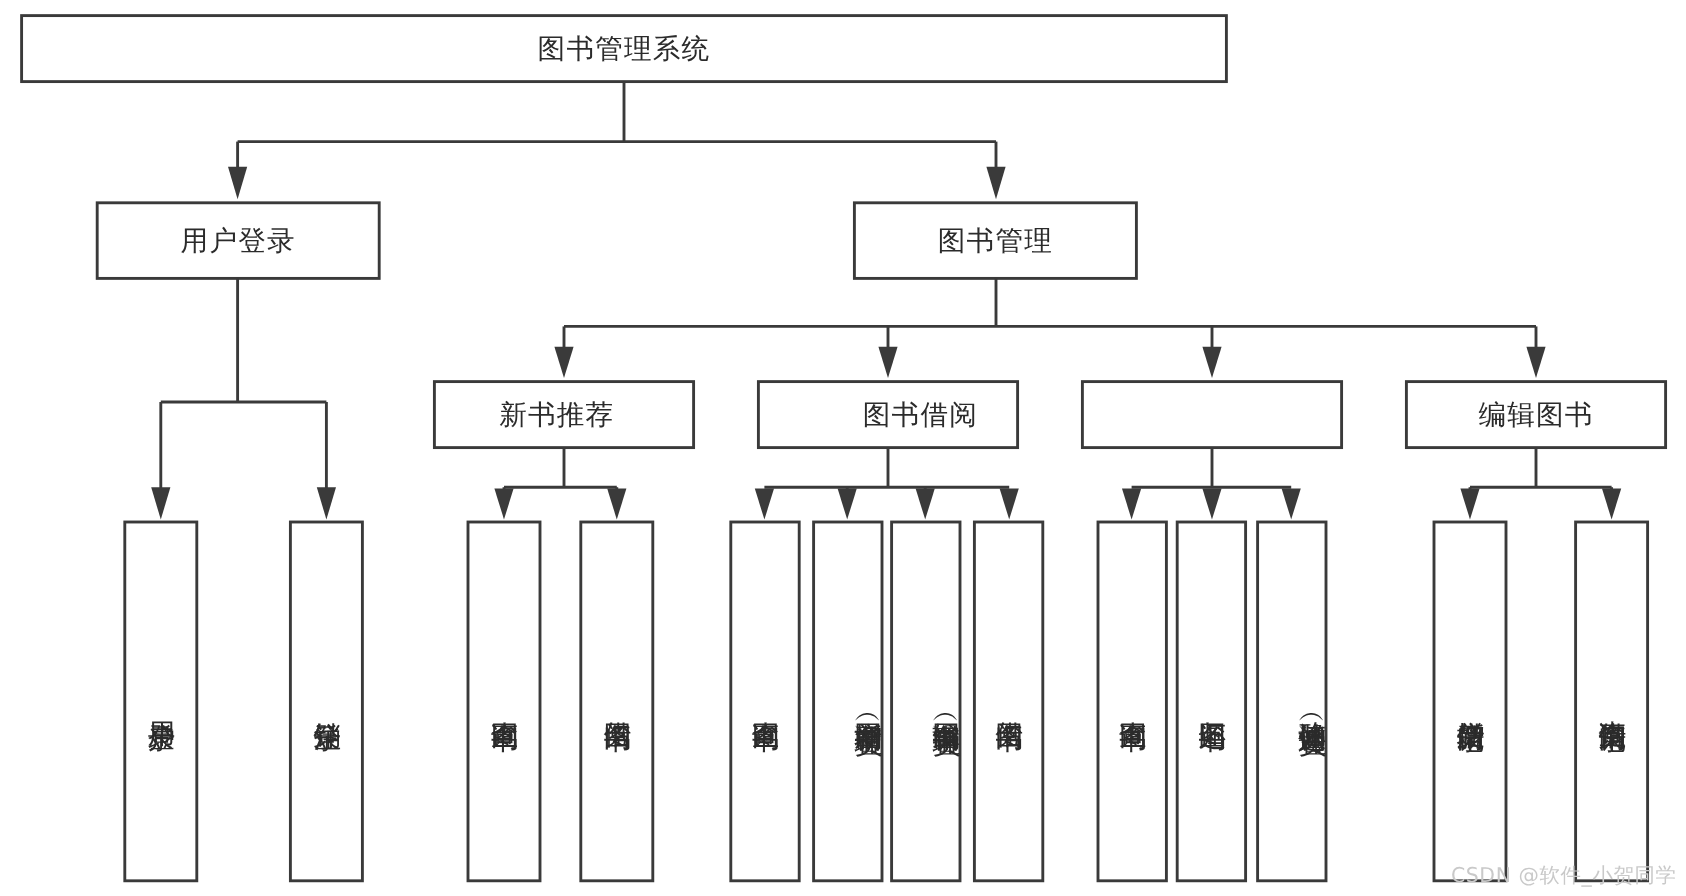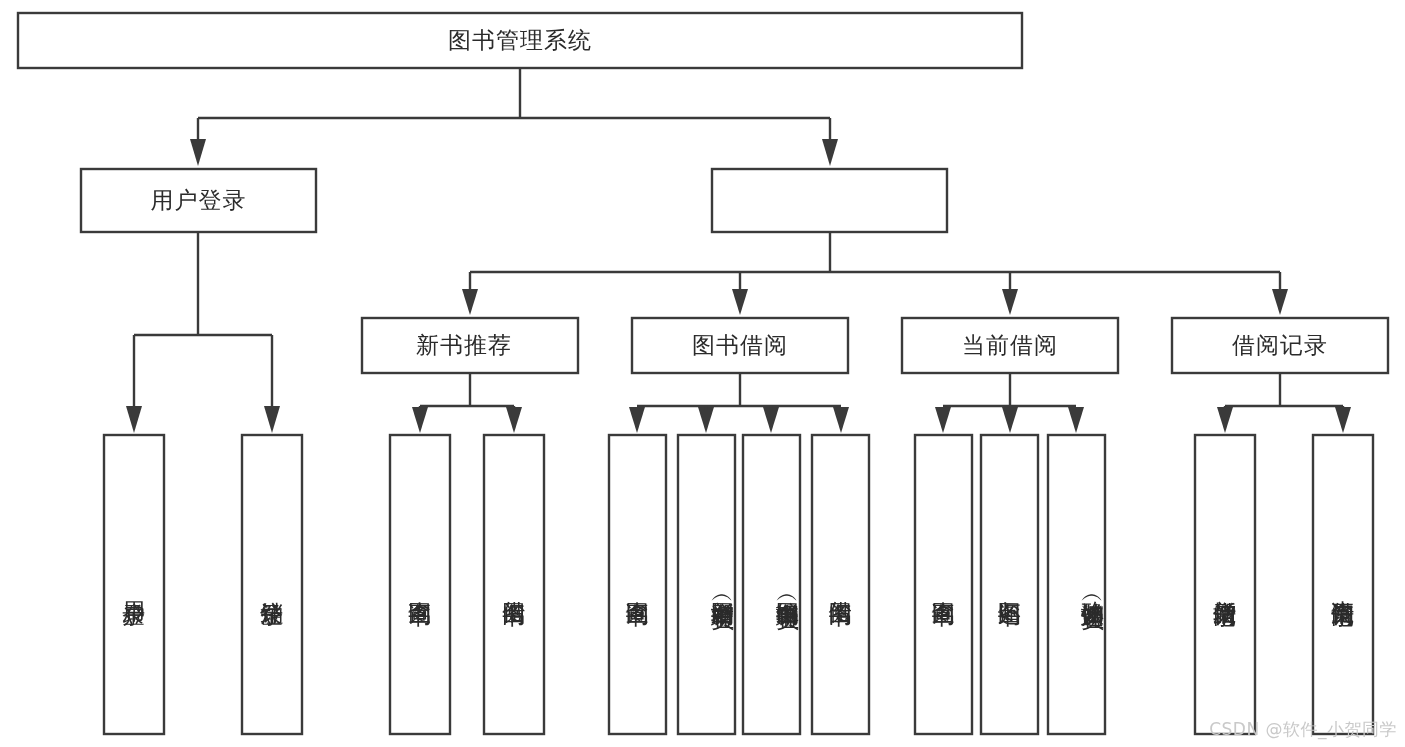--- a/index.html
+++ b/index.html
@@ -195,25 +195,25 @@
     <rect class="node-box" x="915" y="435" width="57" height="299"></rect>
     <rect class="node-box" x="981" y="435" width="57" height="299"></rect>
     <rect class="node-box" x="1048" y="435" width="57" height="299"></rect>
     <rect class="node-box" x="1195" y="435" width="60" height="299"></rect>
     <rect class="node-box" x="1313" y="435" width="60" height="299"></rect>
   </svg>
 
   <div class="hlabel-wrap" style="left:18px; top:13px; width:1004px; height:55px;">图书管理系统</div>
 
   <div class="hlabel-wrap" style="left:81px; top:169px; width:235px; height:63px;">用户登录</div>
+  <div class="hlabel-wrap" style="left:712px; top:169px; width:235px; height:63px;">图书管理</div>
 
   <div class="hlabel-wrap" style="left:362px; top:318px; width:204px; height:55px;">新书推荐</div>
-  <div class="hlabel-wrap" style="left:632px; top:318px; width:216px; height:55px;">图书借阅</div>
-  <div class="hlabel-wrap" style="left:902px; top:318px; width:216px; height:55px;">当前借阅</div>
-  <div class="hlabel-wrap" style="left:1172px; top:318px; width:216px; height:55px;">借阅记录</div>
+  <div class="hlabel-wrap" style="left:632px; top:318px; width:216px; height:55px;padding-left:27px;">图书借阅</div>
+  <div class="hlabel-wrap" style="left:1172px; top:318px; width:216px; height:55px;">编辑图书</div>
 
   <div class="vlabel-wrap center" style="left:104px; top:435px; width:60px; height:299px;">用户登录</div>
   <div class="vlabel-wrap center" style="left:242px; top:435px; width:60px; height:299px;">注销登录</div>
   <div class="vlabel-wrap center" style="left:390px; top:435px; width:60px; height:299px;">查询图书</div>
   <div class="vlabel-wrap center" style="left:484px; top:435px; width:60px; height:299px;">借阅图书</div>
 
   <div class="vlabel-wrap center" style="left:609px; top:435px; width:57px; height:299px;">查询图书</div>
   <div class="vlabel-wrap" style="left:678px; top:441px; width:57px; height:293px;">新增图书（管理员）</div>
   <div class="vlabel-wrap" style="left:743px; top:441px; width:57px; height:293px;">编辑图书（管理员）</div>
   <div class="vlabel-wrap center" style="left:812px; top:435px; width:57px; height:299px;">借阅图书</div>

